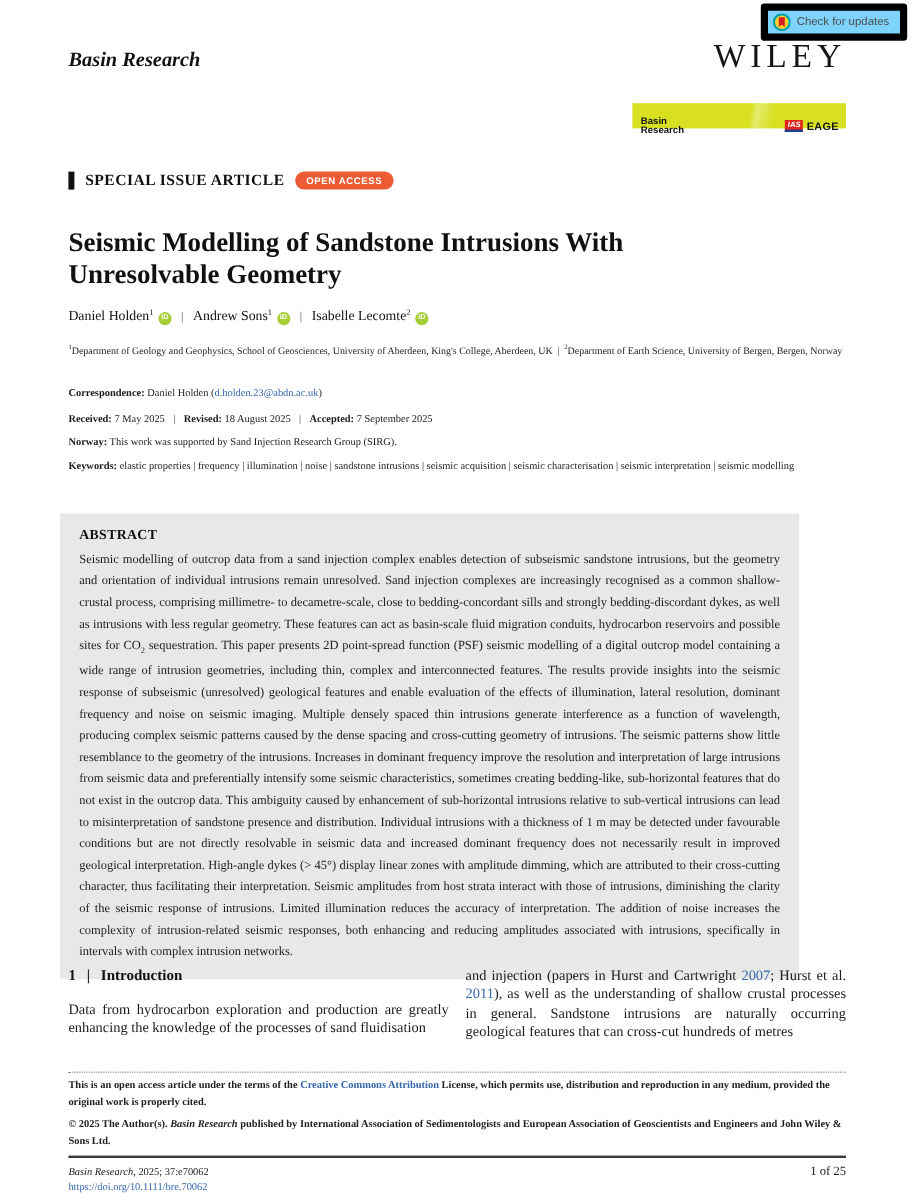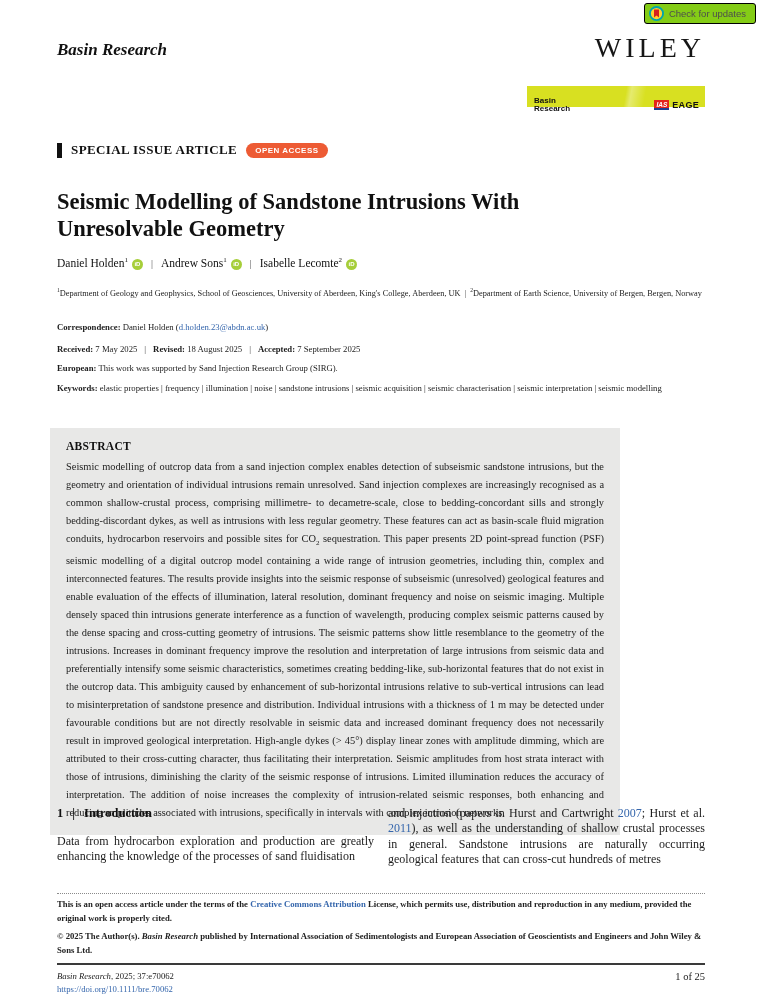--- a/index.html
+++ b/index.html
@@ -2,21 +2,21 @@
 <html><head>
 <meta charset="utf-8">
 <style>
   html,body{margin:0;padding:0;background:#fff;}
   .page{position:relative;width:761px;height:1000px;background:#fff;overflow:hidden;
         font-family:"Liberation Serif",serif;color:#1c1c1c;}
   .link{color:#3566ac;text-decoration:none;cursor:pointer;}
 
   
   .check-badge{position:absolute;top:3px;right:5px;display:flex;align-items:center;gap:5px;
-    background:#84cc16;border:1px solid #000000;border-radius:3px;padding:2px 9px 2px 4px;
+    background:#7dd3fc;border:6px solid #000000;border-radius:3px;padding:2px 9px 2px 4px;
     font-family:"Liberation Sans",sans-serif;font-size:9.5px;color:#4d4d4d;cursor:pointer;}
   .cm-icon{display:inline-flex;}
 
   
   .journal-name{position:absolute;top:40px;left:57px;font-size:17px;font-weight:bold;font-style:italic;color:#111;}
   .wiley{position:absolute;top:32px;right:56px;font-size:28px;letter-spacing:4px;color:#161616;}
   .banner{position:absolute;top:86px;right:56px;width:178px;height:21px;background:#d8e021;
     background-image:linear-gradient(100deg,rgba(255,255,255,0) 55%,rgba(255,255,255,.35) 58%,rgba(255,255,255,0) 66%);
     display:flex;align-items:center;justify-content:space-between;padding:16px 6px 0 7px;box-sizing:border-box;}
   .banner-title{font-family:"Liberation Sans",sans-serif;font-weight:bold;font-size:8px;line-height:7.5px;color:#101010;}
@@ -45,21 +45,21 @@
   .aff-sep{padding:0 4px;color:#444;}
   .meta{position:absolute;left:57px;width:640px;font-size:8.7px;color:#1c1c1c;}
   .meta .b{font-weight:bold;}
   .corr{top:322px;}
   .dates{top:344px;}
   .sep2{padding:0 7px;color:#444;}
   .funding{top:363px;}
   .keywords{top:382px;width:625px;line-height:13px;}
 
   
-  .abstract-box{position:absolute;top:428px;left:50px;width:570px;box-sizing:border-box;background:#e8e8e7;padding:12px 16px 13px;}
+  .abstract-box{position:absolute;top:428px;left:50px;width:616px;box-sizing:border-box;background:#e8e8e7;padding:12px 16px 13px;}
   .abstract-heading{font-weight:bold;font-size:11.5px;letter-spacing:.3px;color:#111;margin:0 0 6px;}
   .abstract-text{margin:0;font-size:10.4px;line-height:18px;text-align:justify;color:#1c1c1c;}
   .abstract-text sub{font-size:7px;}
 
   
   .intro{position:absolute;top:806px;left:57px;width:648px;display:flex;gap:14px;justify-content:space-between;}
   .col{width:317px;}
   .intro-heading{margin:0 0 13px;font-size:12.5px;font-weight:bold;color:#111;}
   .intro-heading .hsep{padding:0 9px;}
   .body-text{margin:0;font-size:12px;line-height:15.4px;text-align:justify;color:#1c1c1c;}
@@ -109,21 +109,21 @@
   <h1 class="title">Seismic Modelling of Sandstone Intrusions With Unresolvable Geometry</h1>
 
   <div class="authors"><span><span>Daniel Holden</span><sup>1</sup><span class="orcid">iD</span></span><span class="sep">|</span><span><span>Andrew Sons</span><sup>1</sup><span class="orcid">iD</span></span><span class="sep">|</span><span><span>Isabelle Lecomte</span><sup>2</sup><span class="orcid">iD</span></span></div>
 
   <div class="affiliations"><sup>1</sup><span>Department of Geology and Geophysics, School of Geosciences, University of Aberdeen, King's College, Aberdeen, UK</span><span class="aff-sep">|</span><sup>2</sup><span>Department of Earth Science, University of Bergen, Bergen, Norway</span></div>
 
   <div class="meta corr"><span class="b">Correspondence:</span><span> Daniel Holden (</span><a class="link">d.holden.23@abdn.ac.uk</a><span>)</span></div>
 
   <div class="meta dates"><span class="b">Received:</span> <span>7 May 2025</span><span class="sep2">|</span><span class="b">Revised:</span> <span>18 August 2025</span><span class="sep2">|</span><span class="b">Accepted:</span> <span>7 September 2025</span></div>
 
-  <div class="meta funding"><span class="b">European:</span> <span>This work was supported by Sand Injection Research Group (SIRG).</span></div>
+  <div class="meta funding"><span class="b">Norway:</span> <span>This work was supported by Sand Injection Research Group (SIRG).</span></div>
 
   <div class="meta keywords"><span class="b">Keywords:</span> <span>elastic properties | frequency | illumination | noise | sandstone intrusions | seismic acquisition | seismic characterisation | seismic interpretation | seismic modelling</span></div>
 
   <div class="abstract-box">
     <div class="abstract-heading">ABSTRACT</div>
     <p class="abstract-text"><span>Seismic modelling of outcrop data from a sand injection complex enables detection of subseismic sandstone intrusions, but the geometry and orientation of individual intrusions remain unresolved. Sand injection complexes are increasingly recognised as a common shallow-crustal process, comprising millimetre- to decametre-scale, close to bedding-concordant sills and strongly bedding-discordant dykes, as well as intrusions with less regular geometry. These features can act as basin-scale fluid migration conduits, hydrocarbon reservoirs and possible sites for CO</span><sub>2</sub><span> sequestration. This paper presents 2D point-spread function (PSF) seismic modelling of a digital outcrop model containing a wide range of intrusion geometries, including thin, complex and interconnected features. The results provide insights into the seismic response of subseismic (unresolved) geological features and enable evaluation of the effects of illumination, lateral resolution, dominant frequency and noise on seismic imaging. Multiple densely spaced thin intrusions generate interference as a function of wavelength, producing complex seismic patterns caused by the dense spacing and cross-cutting geometry of intrusions. The seismic patterns show little resemblance to the geometry of the intrusions. Increases in dominant frequency improve the resolution and interpretation of large intrusions from seismic data and preferentially intensify some seismic characteristics, sometimes creating bedding-like, sub-horizontal features that do not exist in the outcrop data. This ambiguity caused by enhancement of sub-horizontal intrusions relative to sub-vertical intrusions can lead to misinterpretation of sandstone presence and distribution. Individual intrusions with a thickness of 1 m may be detected under favourable conditions but are not directly resolvable in seismic data and increased dominant frequency does not necessarily result in improved geological interpretation. High-angle dykes (&gt; 45°) display linear zones with amplitude dimming, which are attributed to their cross-cutting character, thus facilitating their interpretation. Seismic amplitudes from host strata interact with those of intrusions, diminishing the clarity of the seismic response of intrusions. Limited illumination reduces the accuracy of interpretation. The addition of noise increases the complexity of intrusion-related seismic responses, both enhancing and reducing amplitudes associated with intrusions, specifically in intervals with complex intrusion networks.</span></p>
   </div>
 
   <div class="intro">
     <div class="col">

